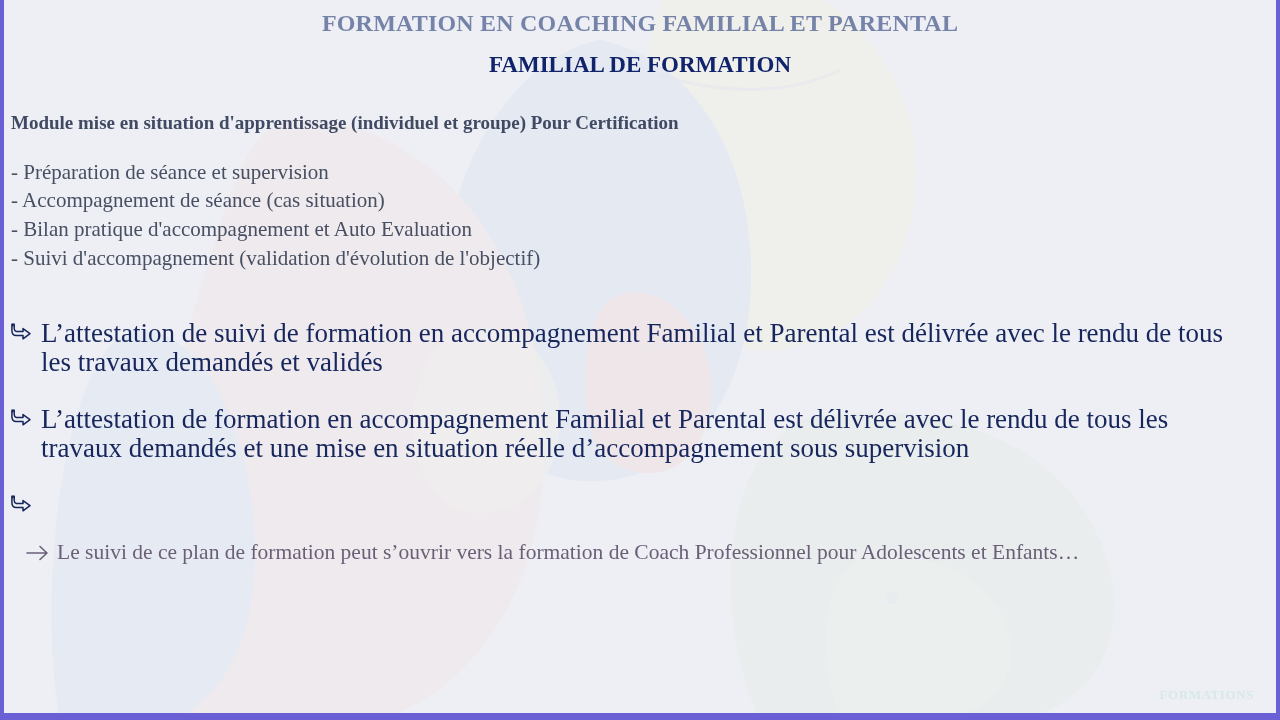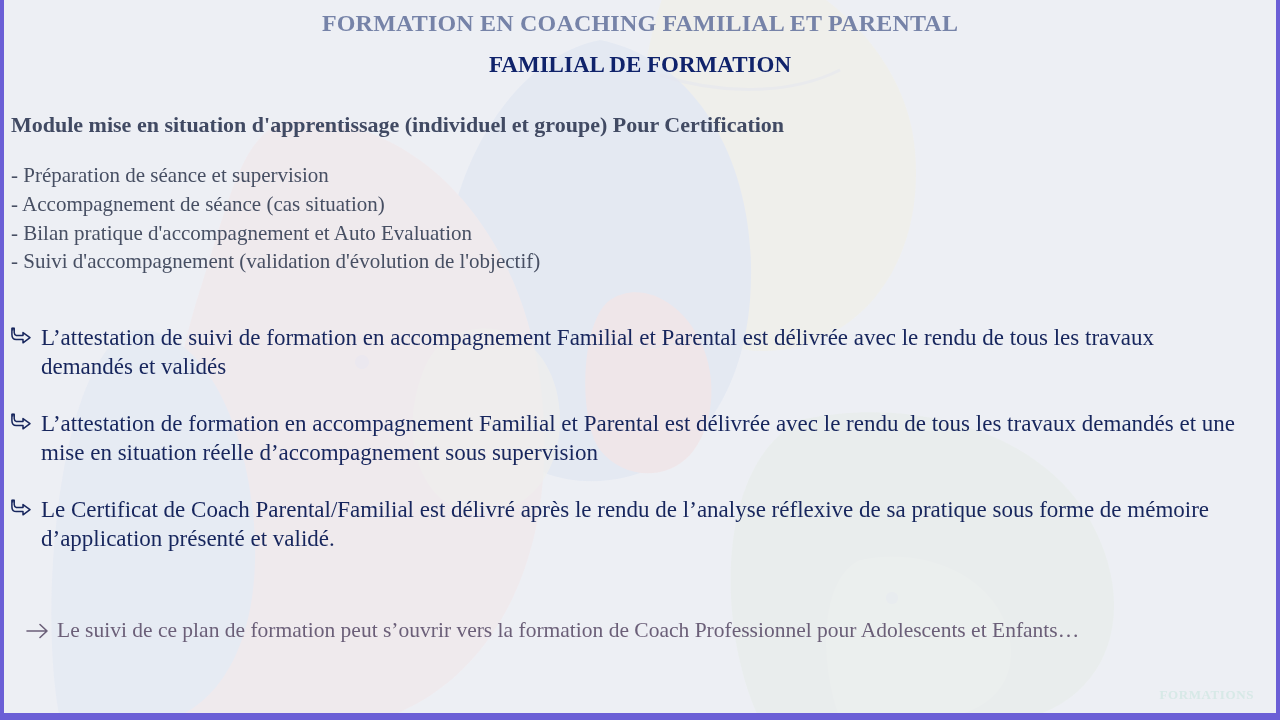--- a/index.html
+++ b/index.html
@@ -88,21 +88,21 @@
     font-weight: bold;
     color: #10236b;
     margin: 0;
     padding-top: 14px;
     line-height: 1.15;
   }
 
   .module-heading {
     margin: 0;
     padding: 34px 0 0 11px;
-    font-size: 22px;
+    font-size: 19px;
     font-weight: bold;
     color: #414a63;
     line-height: 1.2;
   }
 
   .dash-list {
     margin: 0;
     padding: 23px 0 0 11px;
     list-style: none;
   }
@@ -114,21 +114,21 @@
   }
 
   .hand-blocks {
     margin: 0;
     padding: 47px 0 0 0;
   }
   .hand-item {
     position: relative;
     padding: 0 40px 0 41px;
     margin-bottom: 28px;
-    font-size: 23px;
+    font-size: 27px;
     color: #17265d;
     line-height: 29px;
   }
   .hand-item:last-child { margin-bottom: 0; }
 
   .hand-icon {
     position: absolute;
     left: 10px;
     top: 2px;
     width: 24px;
@@ -249,21 +249,20 @@
         <span>L’attestation de formation en accompagnement Familial et Parental est délivrée avec le rendu de tous les travaux demandés et une mise en situation réelle d’accompagnement sous supervision</span>
       </div>
 
       <div class="hand-item">
         <span class="hand-icon">
           <svg viewBox="0 0 24 24" xmlns="http://www.w3.org/2000/svg">
             <path d="M4.2 3.2 L4.2 7.4 C4.2 9.0 5.0 10.1 6.4 10.6 L13.0 10.6 L13.0 7.6 L20.0 12.6 L13.0 17.8 L13.0 14.6 L6.2 14.6 C3.6 14.6 1.9 12.6 1.9 9.6 L1.9 3.2 Z" fill="none" stroke="currentColor" stroke-width="1.5" stroke-linejoin="round"></path>
             <path d="M2.6 3.2 L2.6 5.2 M3.9 3.2 L3.9 5.0" stroke="currentColor" stroke-width="1" stroke-linecap="round"></path>
           </svg>
         </span>
-        <span>Le Certificat de Coach Parental/Familial est délivré après le rendu de l’analyse réflexive de sa pratique sous forme de mémoire d’application présenté et validé.</span>
       </div>
 
     </div>
 
     <div class="closing-line">
       <span class="arrow-icon">
         <svg viewBox="0 0 26 24" xmlns="http://www.w3.org/2000/svg">
           <path d="M2 12 L22 12 M15 5.5 L22 12 L15 18.5" fill="none" stroke="currentColor" stroke-width="1.6" stroke-linecap="round" stroke-linejoin="round"></path>
         </svg>
       </span>

